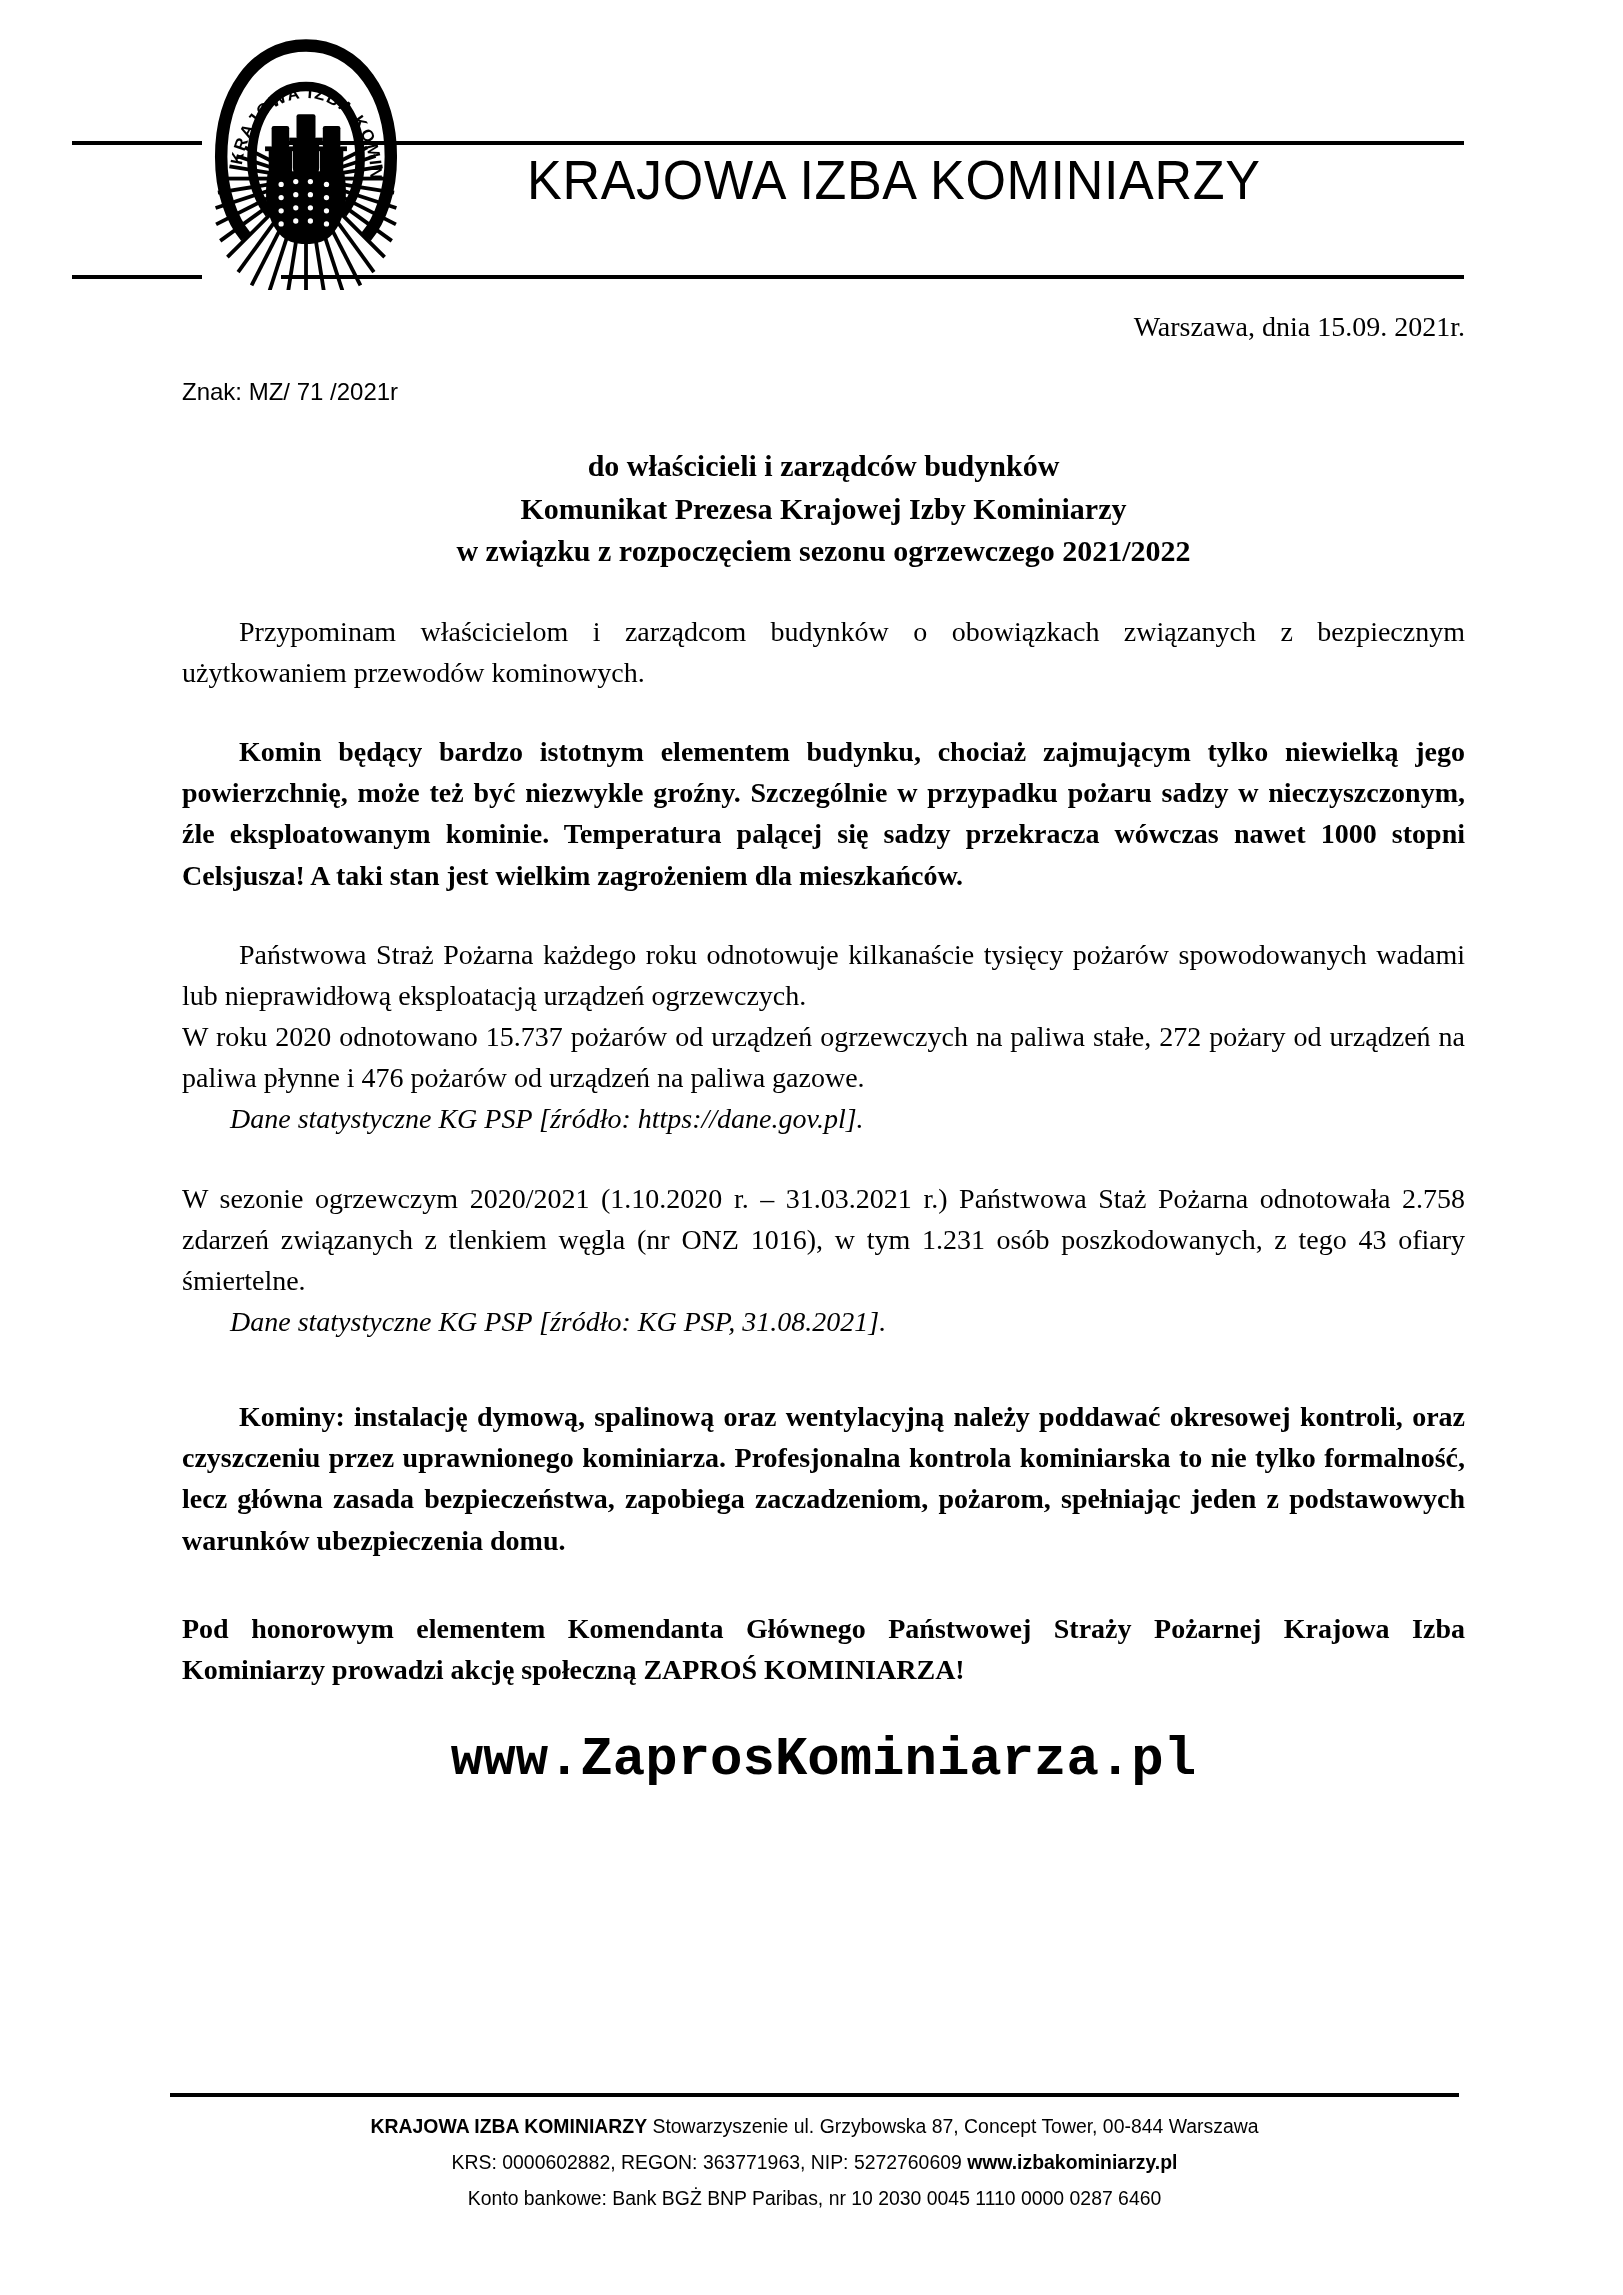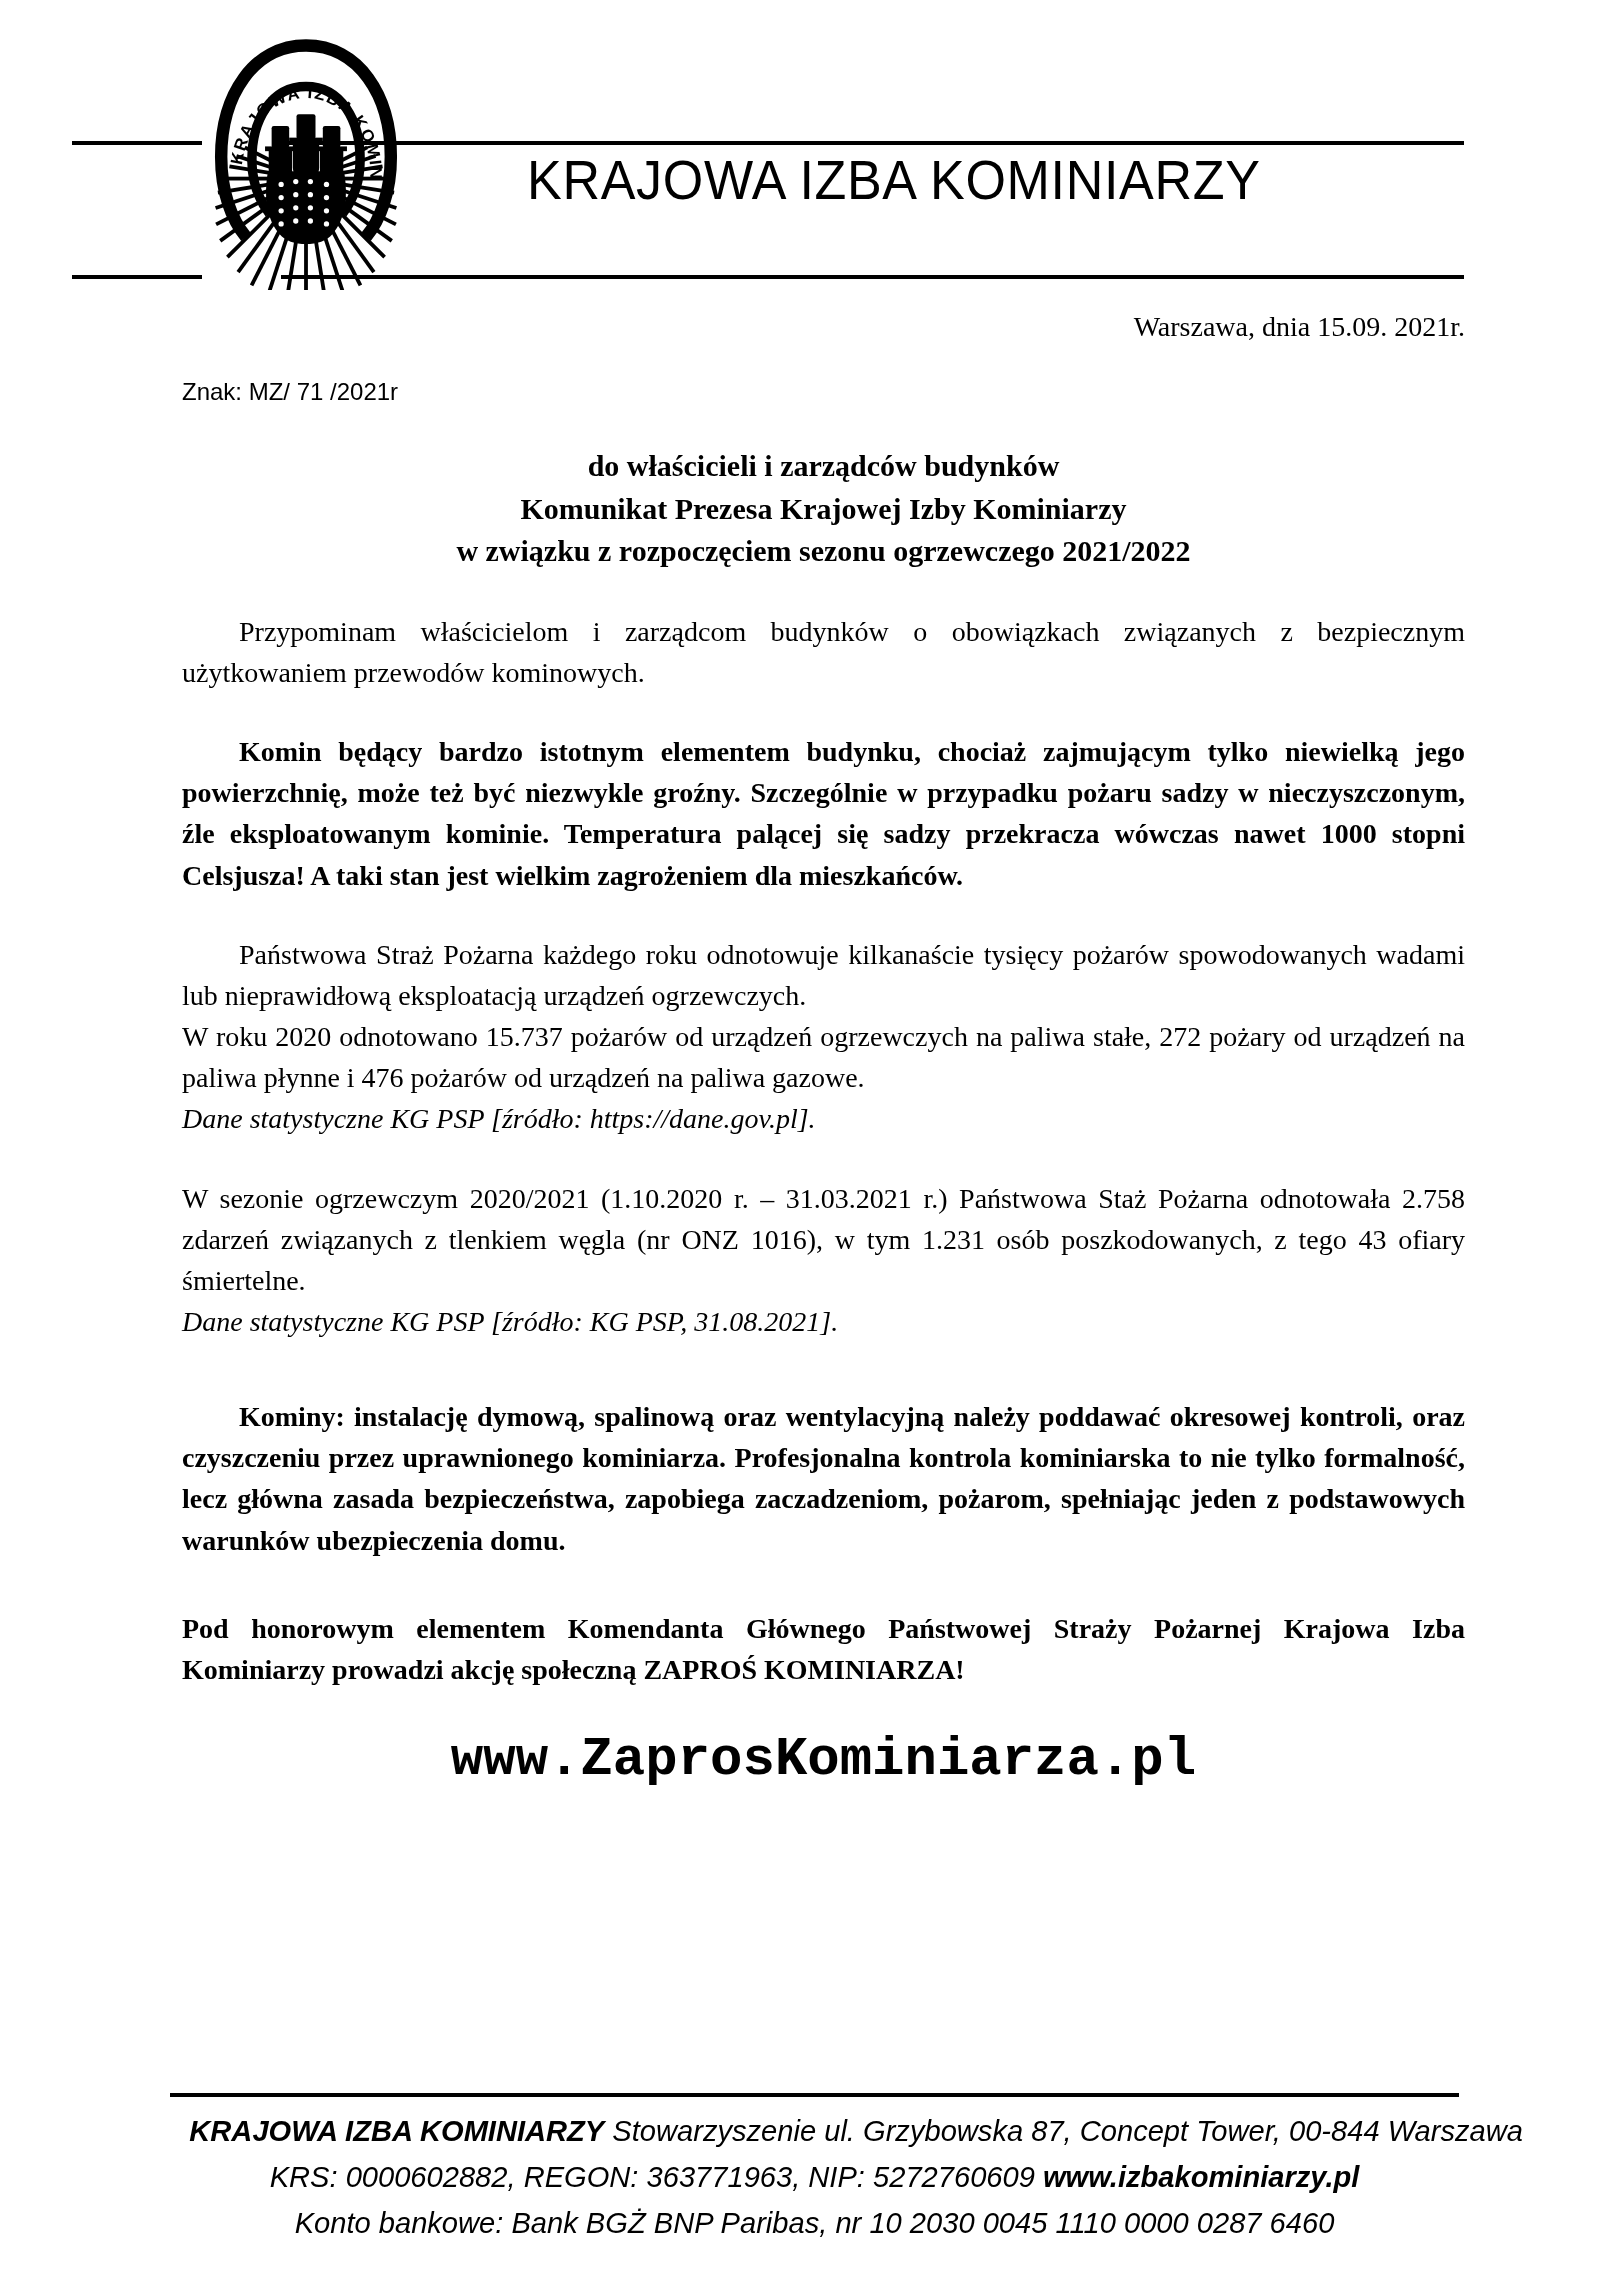--- a/index.html
+++ b/index.html
@@ -101,21 +101,21 @@
 
   p.para {
     margin: 0 0 22px 0;
     text-align: justify;
     text-indent: 57px;
     hyphens: none;
   }
   p.para.noindent { text-indent: 0; }
   p.para.tight { margin-bottom: 0; }
   p.para.bold { font-weight: bold; }
-  p.para.italic { font-style: italic; }
+  p.para.italic { font-style: italic; margin-left: 48px; }
   p.para:last-of-type { margin-bottom: 0; }
 
   .gap-sm { height: 16px; }
   .gap-md { height: 25px; }
 
   .big-url {
     text-align: center;
     font-weight: bold;
     font-size: 54px;
     line-height: 1.1;
@@ -123,24 +123,23 @@
     font-family: Liberation Mono, monospace;
   }
 
   
   .footer {
     position: absolute;
     left: 170px;
     top: 2093px;
     width: 1289px;
     font-family: "Liberation Sans", "DejaVu Sans", sans-serif;
-    font-size: 30px;
+    font-size: 20px;
     line-height: 1.0;
     text-align: center;
-    font-style: italic;
   }
   .footer-rule {
     width: 100%;
     height: 4.4px;
     background: #000000;
     margin-bottom: 19px;
   }
   .footer-line {
     margin-bottom: 16px;
     white-space: nowrap;

